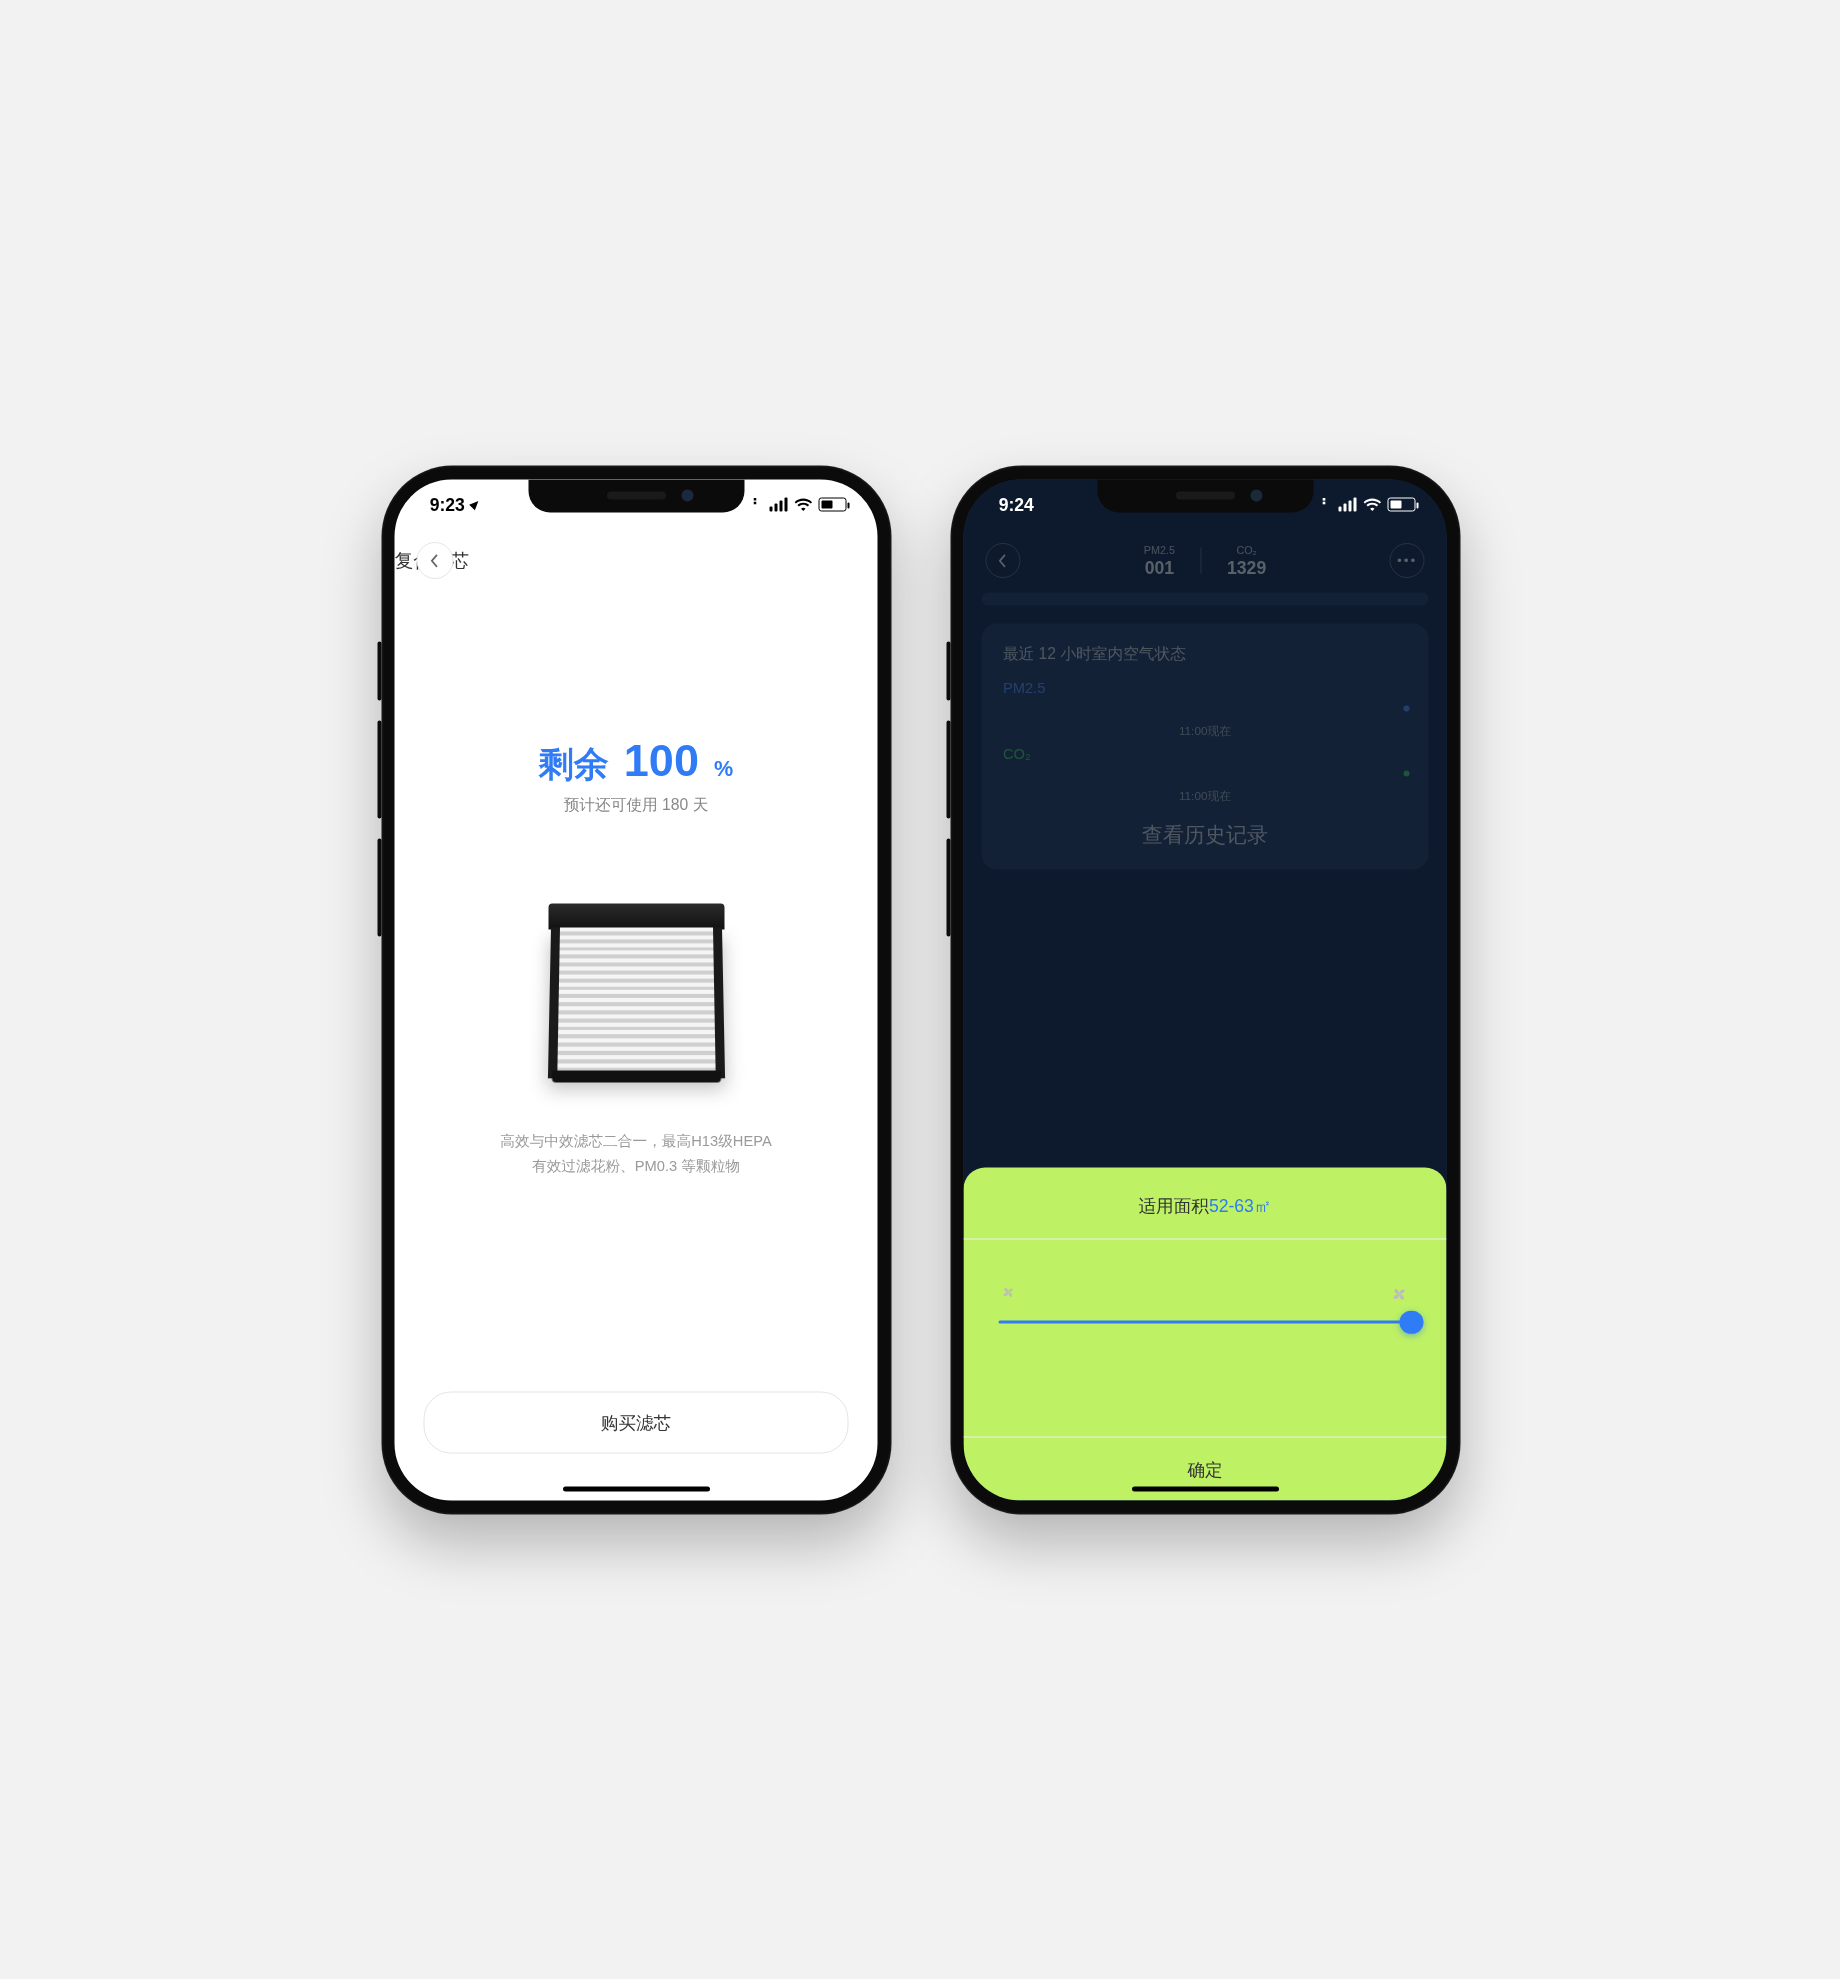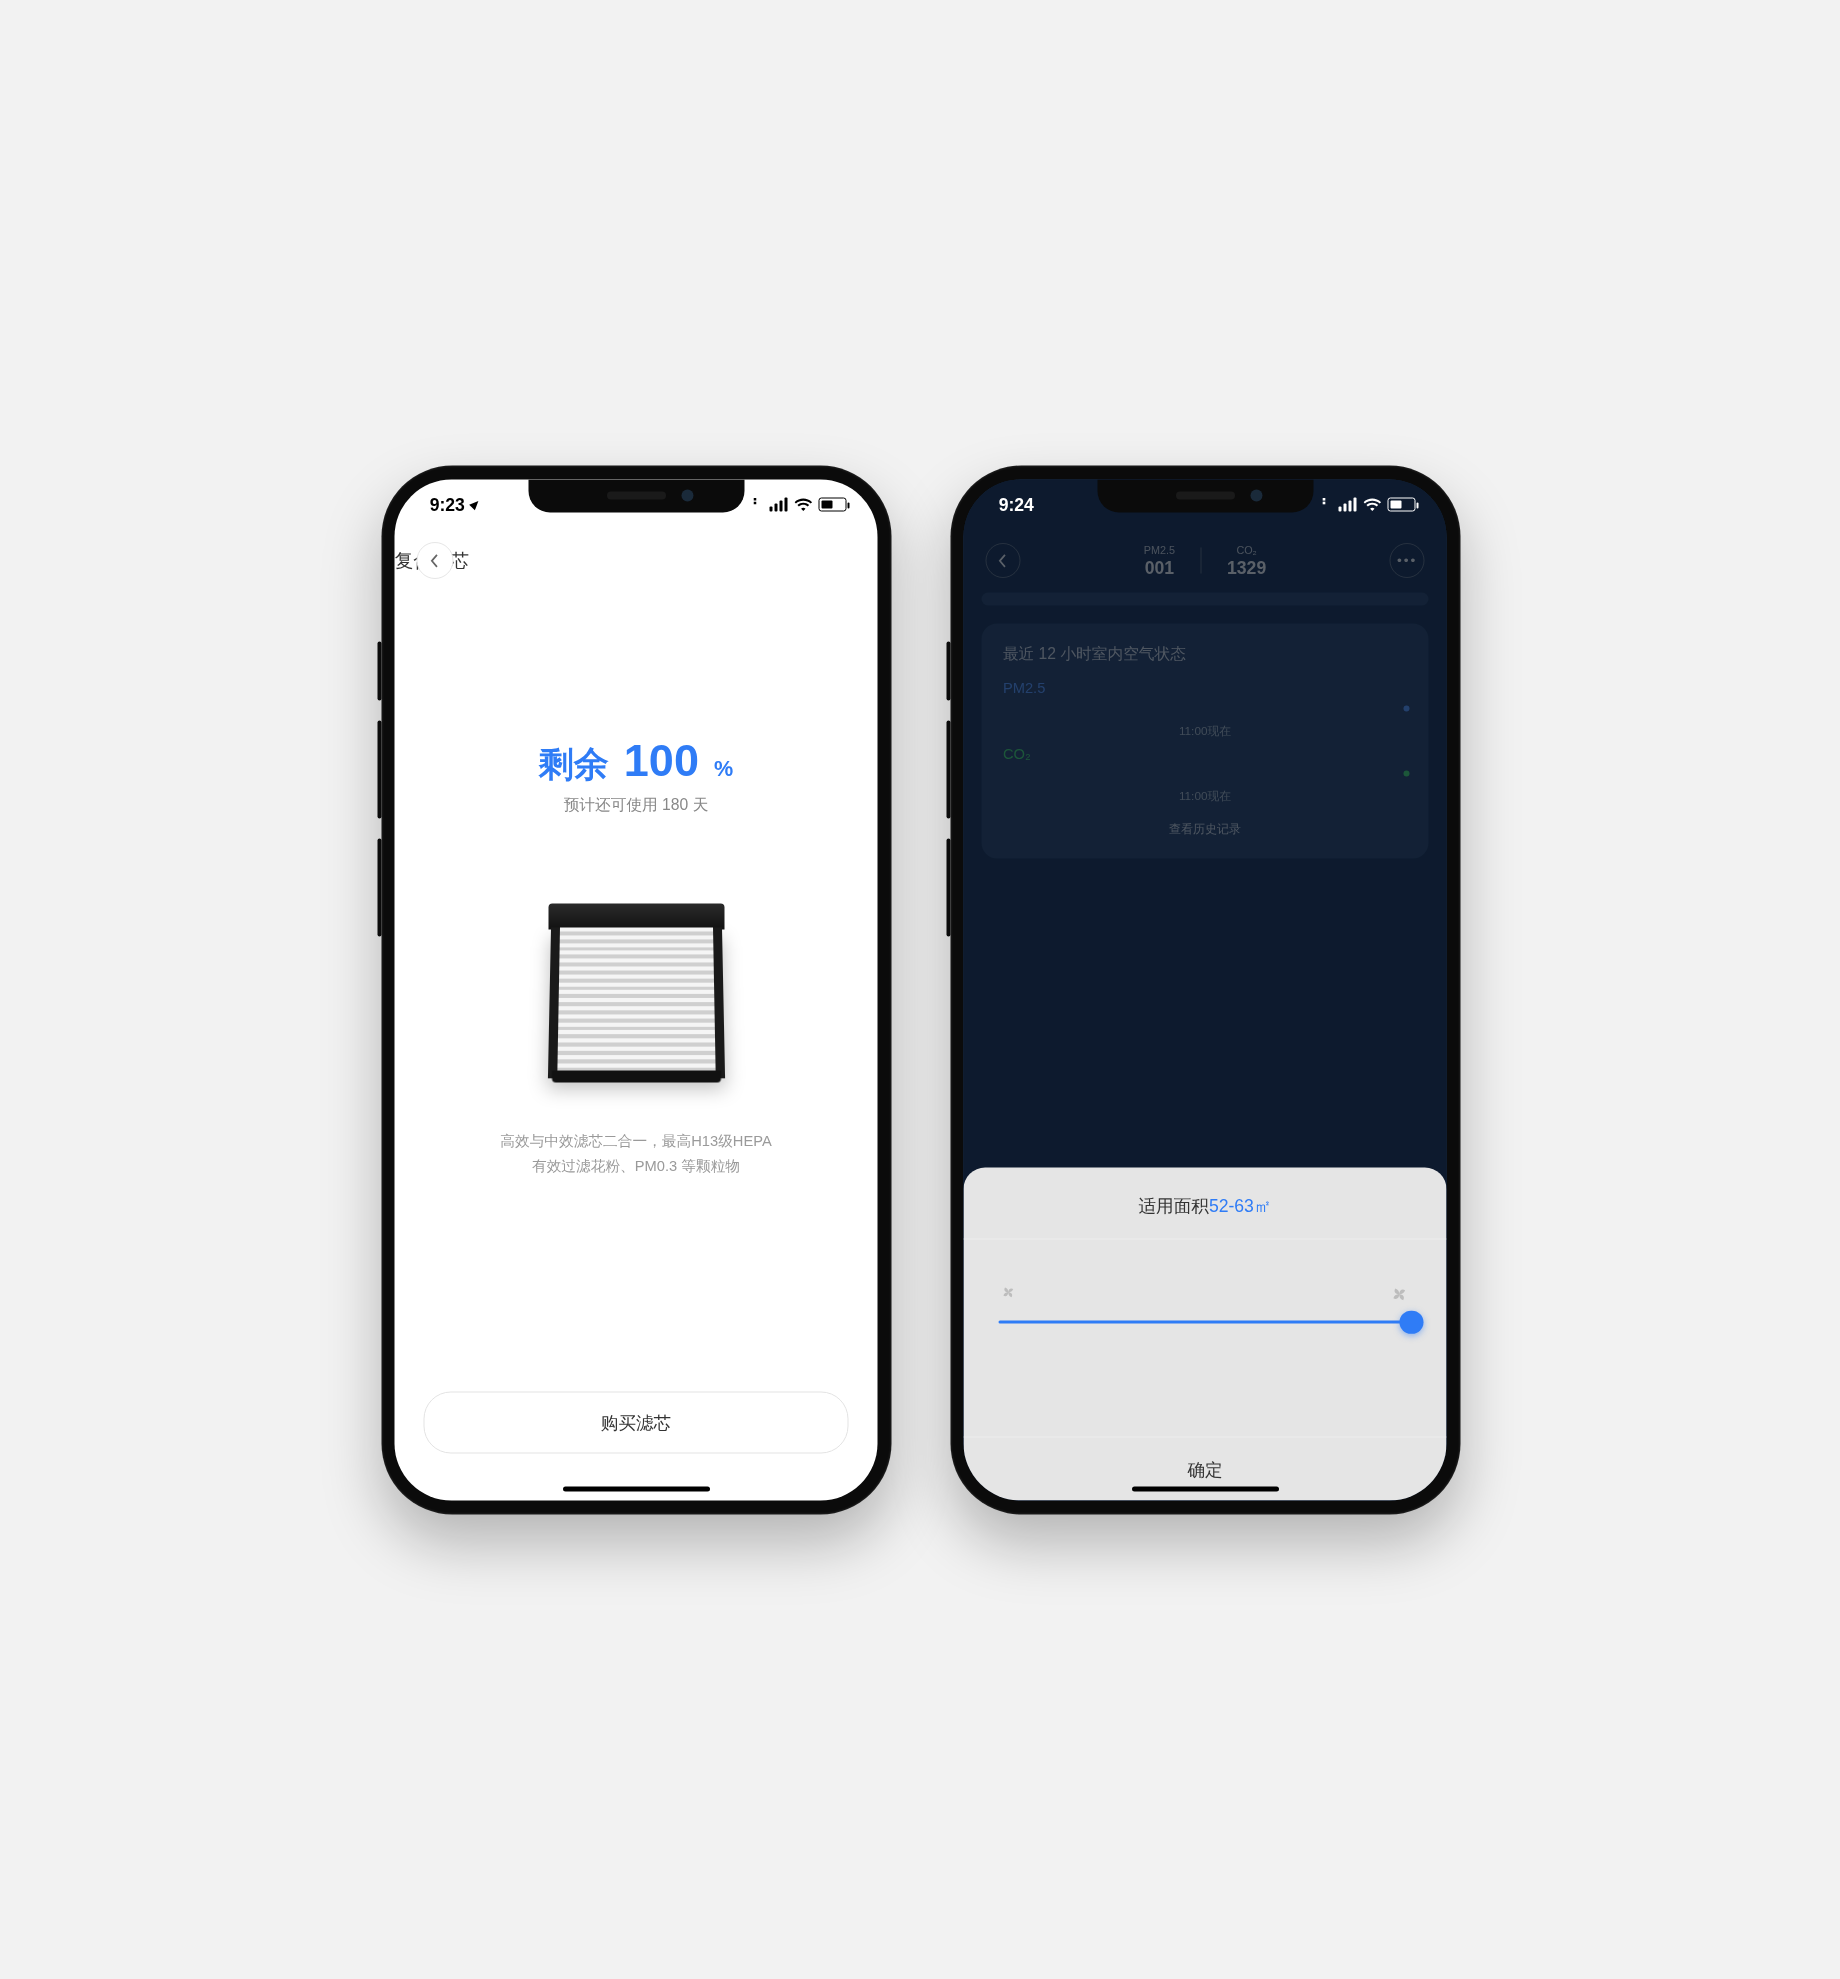--- a/index.html
+++ b/index.html
@@ -238,21 +238,21 @@
     margin-bottom:17.6px;
   }
   .card-title { font-size:15.7px; color:#aebfd6; margin-bottom:15.7px; }
   .chart-lbl { font-size:14.7px; color:#4f8ef0; margin: 5.9px 0 27.4px; }
   .chart-axis { display:flex; justify-content:center; font-size:11.8px; color:#8ea5c0; margin-bottom:5.9px; position:relative;}
   .chart-axis .dot {
     position:absolute; right:-2px; top:-17.6px;
     width:5.9px; height:5.9px; border-radius:50%; background:#4f8ef0;
   }
   .chart-axis.green .dot { background:#3fbf7f; }
-  .history-link { text-align:center; font-size:12px; color:#aebfd6; padding:9.8px 0 2px; }
+  .history-link { text-align:center; font-size:21px; color:#aebfd6; padding:9.8px 0 2px; }
 
   .row-item {
     display:flex; align-items:center;
     background:#2a4a78; border-radius:15.7px;
     padding:15.7px 19.6px; margin-bottom:15.7px;
   }
   .row-icon {
     width:43px; height:43px; border-radius:50%;
     background:#2f7cf6; display:flex; align-items:center; justify-content:center;
     color:#fff; flex-shrink:0;
@@ -270,21 +270,21 @@
 
   .dim-overlay {
     position:absolute; inset:0;
     background:rgba(0,0,0,.55);
     z-index:20;
   }
 
   
   .sheet {
     position:absolute; left:0; right:0; bottom:0;
-    background:#e5e5e5;
+    background:#bef264;
     border-radius:21.6px 21.6px 0 0;
     z-index:30;
     padding-top:25.5px;
     height: 333px;
     display:flex; flex-direction:column;
   }
   .sheet-title {
     text-align:center; font-size:17.6px; color:#333;
   }
   .sheet-title .accent { color:#2f7cf6; }

